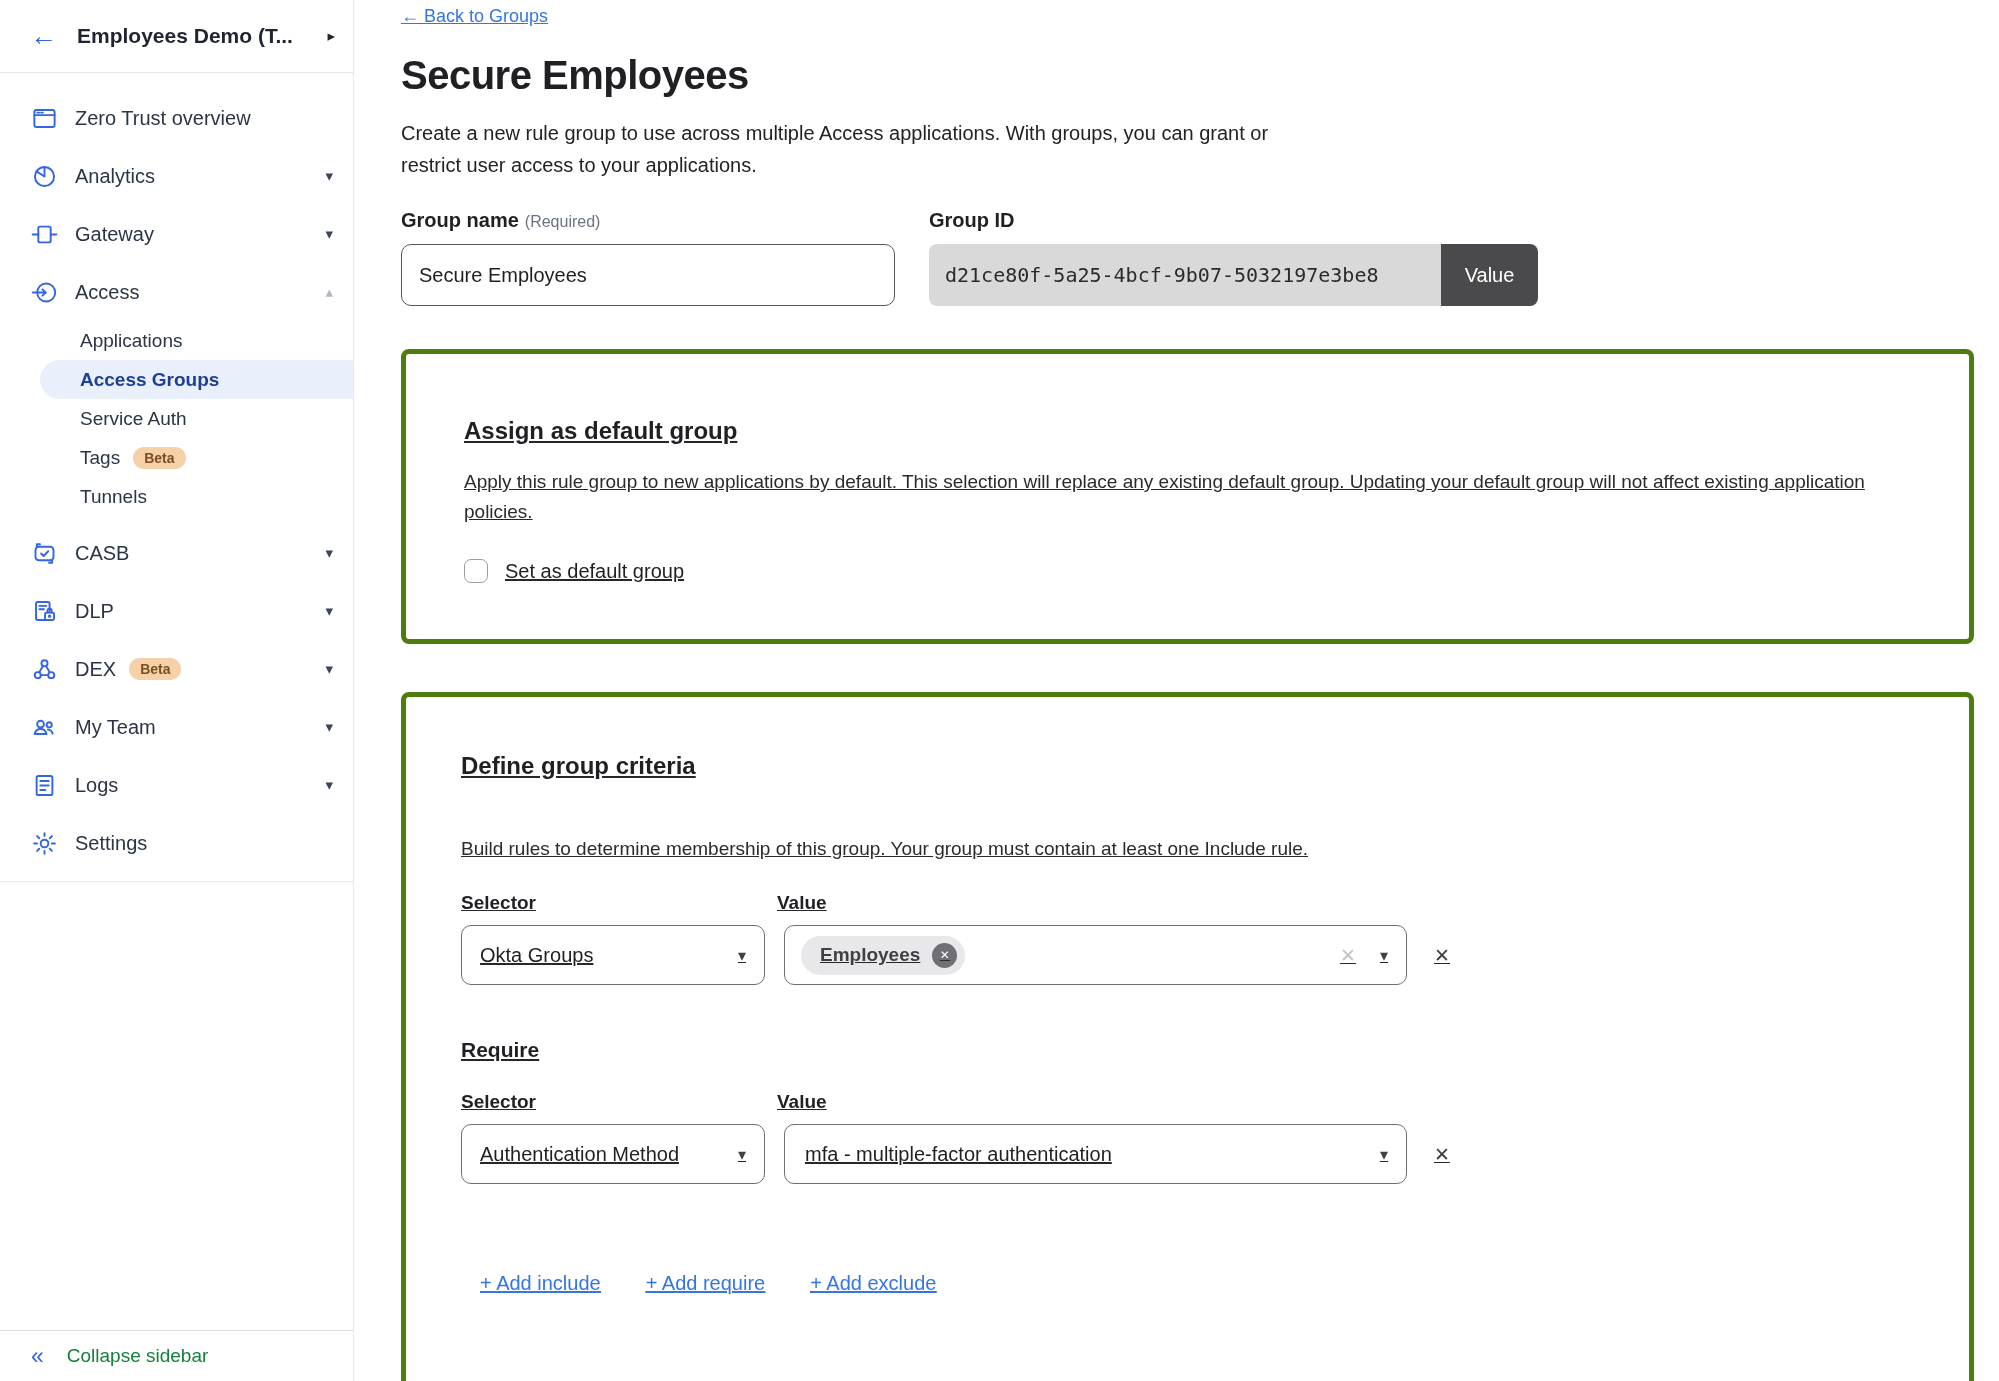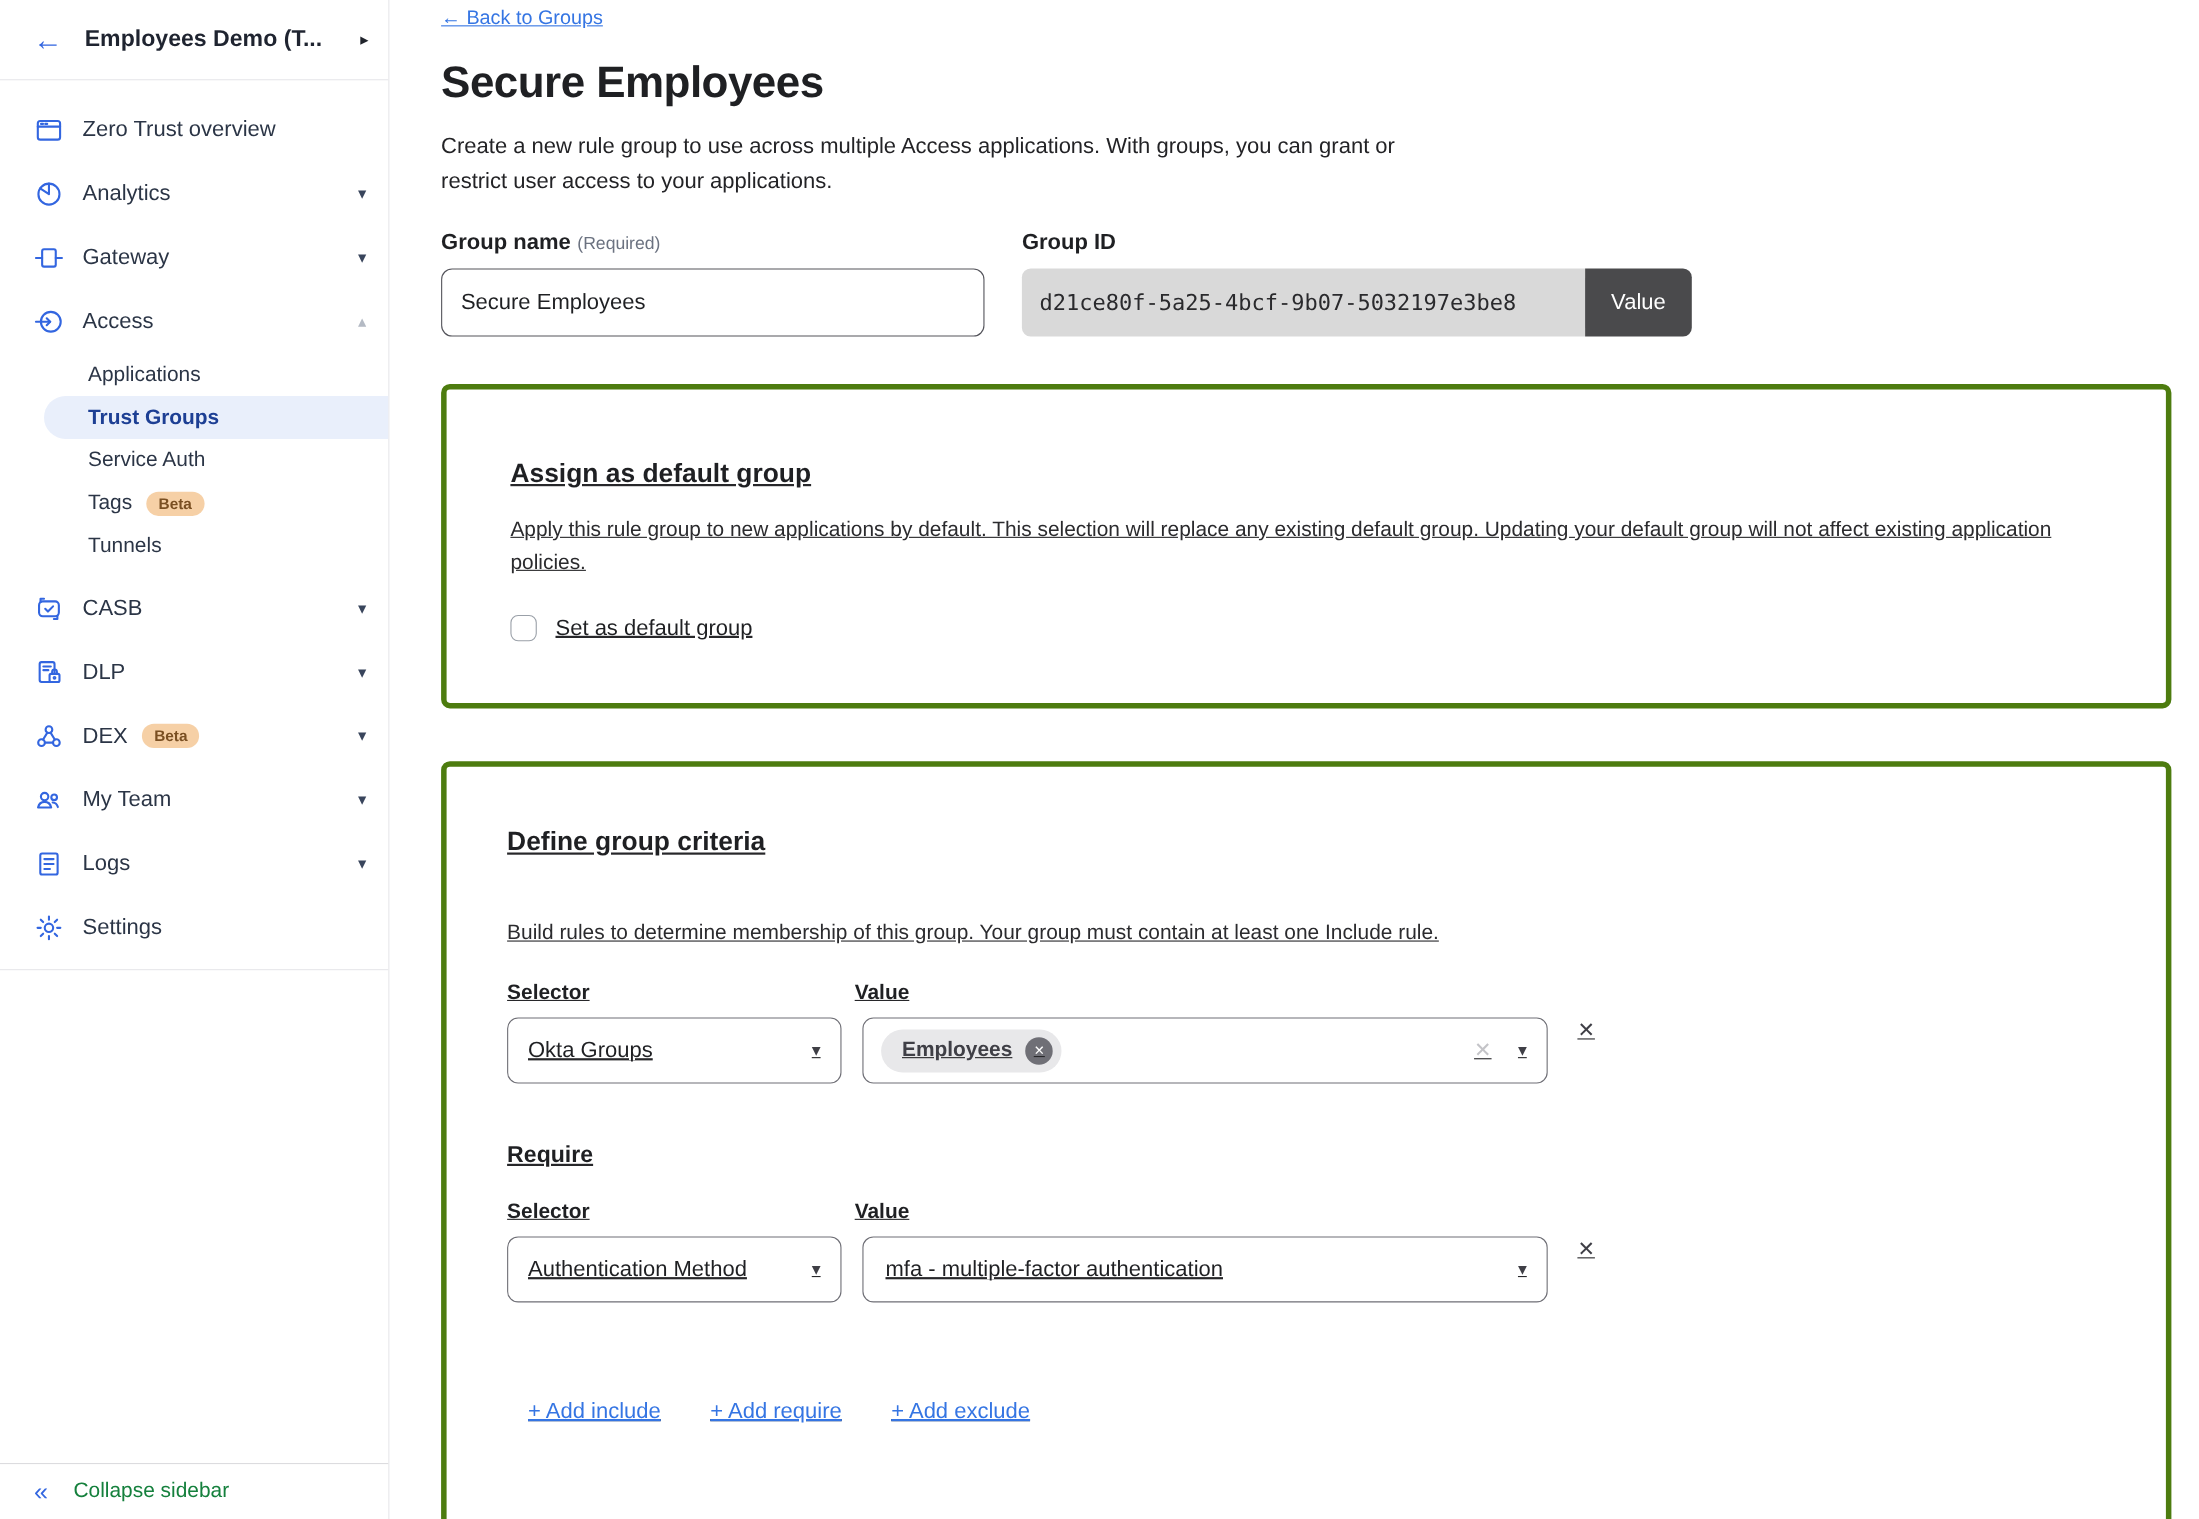--- a/index.html
+++ b/index.html
@@ -67,21 +67,21 @@
   .card2 .card-desc { margin-top:54px; max-width:1460px; }
 
   .check-row { margin-top:32px; display:flex; align-items:center; cursor:pointer; }
   .checkbox { width:24px; height:24px; border:1.5px solid #9aa0a8; border-radius:7px; background:#fff; }
   .check-label { margin-left:17px; font-size:20px; color:#1f2023; }
 
   .rule-heading { margin-top:52px; font-size:21px; font-weight:700; color:#1f2023; line-height:26px; }
   .rule-labels { margin-top:27px; display:flex; }
   .rule-label { font-size:19px; font-weight:700; color:#1f2023; line-height:23px; }
   .rule-label.val { margin-left:241px; }
-  .rule-row { margin-top:11px; display:flex; }
+  .rule-row { margin-top:11px; display:flex; align-items:center; }
   .select { width:304px; height:60px; border:1px solid #6f6f76; border-radius:10px;
     background:#fff; display:flex; align-items:center; padding:0 18px; cursor:pointer; }
   .select .sel-text { flex:1; font-size:20px; color:#1f2023; white-space:nowrap; }
   .sel-caret { color:#3f3f46; font-size:16px; }
   .multiselect { margin-left:19px; width:623px; height:60px; border:1px solid #6f6f76;
     border-radius:10px; background:#fff; display:flex; align-items:center;
     padding:0 18px 0 16px; cursor:pointer; }
   .wide { margin-left:19px; width:623px; }
   .wide .sel-text { padding-left:2px; }
   .chip { display:flex; align-items:center; background:#e8e8ea; border-radius:999px;
@@ -146,21 +146,21 @@
         </svg>
       <span class="nav-label">Access</span>
       <span class="caret up">▴</span>
     </div>
 
     <div class="sub-list">
       <div class="sub-item">
         <span>Applications</span>
       </div>
       <div class="sub-item active">
-        <span>Trust Groups</span>
+        <span>Access Groups</span>
       </div>
       <div class="sub-item">
         <span>Service Auth</span>
       </div>
       <div class="sub-item">
         <span>Tags</span>
         <span class="badge">Beta</span>
       </div>
       <div class="sub-item">
         <span>Tunnels</span>

